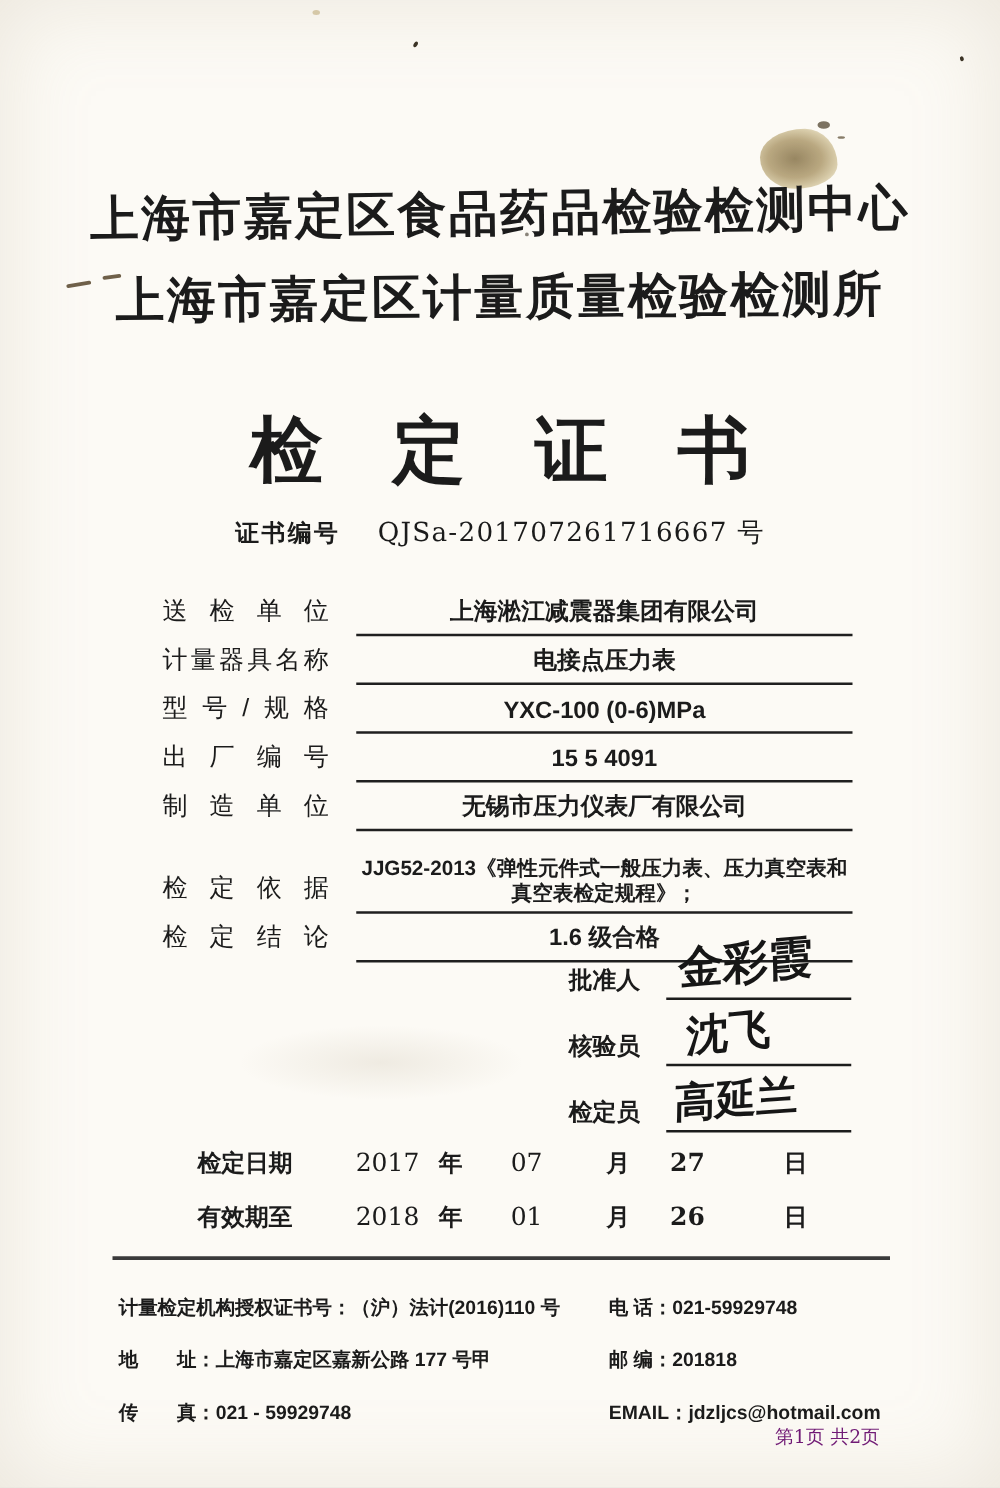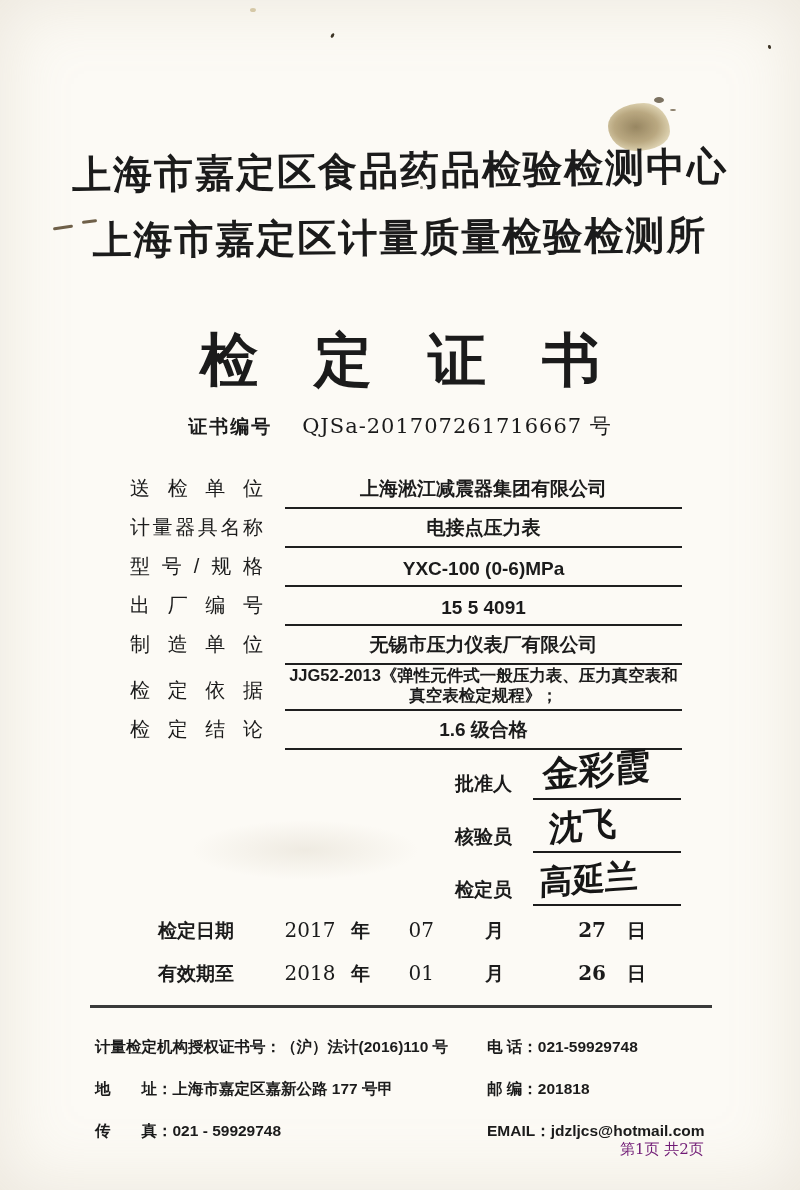--- a/index.html
+++ b/index.html
@@ -48,21 +48,21 @@
     transform:translateX(calc(-50% + 28px));
     font-size:58px;font-weight:700;letter-spacing:56px;white-space:nowrap;
   }
   .certno{position:absolute;top:412px;left:0;width:100%;
           display:flex;justify-content:center;align-items:baseline;gap:30px;}
   .certno .lbl{font-size:19px;font-weight:700;letter-spacing:2px;}
   .certno .val{font-family:"DejaVu Serif","Liberation Serif",serif;font-size:21px;letter-spacing:1px;}
   
   .ftable{position:absolute;top:470px;left:130px;width:552px;}
   .frow{display:flex;align-items:flex-end;height:39px;}
-  .frow.tall{height:46px;}
+  .frow.tall{height:46px;margin-top:20px;}
   .flabel{width:133px;font-size:20px;font-weight:400;
           text-align:justify;text-align-last:justify;padding-bottom:7px;}
   .fvalue{flex:1;margin-left:22px;border-bottom:2px solid #1f1f1f;
           text-align:center;font-size:19px;font-weight:700;padding-bottom:5px;}
   .fvalue.small{font-size:16.5px;line-height:1.2;padding-bottom:3px;}
   
   .sigs{position:absolute;top:747px;left:455px;width:226px;}
   .sigrow{position:relative;height:53px;display:flex;align-items:flex-end;}
   .siglabel{font-size:19px;font-weight:700;width:78px;padding-bottom:3px;white-space:nowrap;}
   .sigline{flex:1;border-bottom:2px solid #1c1c1c;height:100%;position:relative;}
@@ -75,21 +75,21 @@
   .dates{position:absolute;top:910px;left:158px;width:524px;}
   .drow{position:relative;height:43px;}
   .drow span{position:absolute;top:8px;font-size:19px;font-weight:700;}
   .d-label{left:0;}
   .d-year{left:112px;width:80px;text-align:center;
           font-family:"DejaVu Serif","Liberation Serif",serif;font-weight:400 !important;font-size:20px !important;}
   .d-u1{left:193px;}
   .d-month{left:228px;width:48px;text-align:right;
            font-family:"DejaVu Serif","Liberation Serif",serif;font-weight:400 !important;font-size:20px !important;}
   .d-u2{left:327px;}
-  .d-day{left:400px;width:48px;text-align:right;
+  .d-day{left:368px;width:48px;text-align:center;
          font-family:"DejaVu Serif","Liberation Serif",serif;font-weight:normal;font-size:20px !important;}
   .d-u3{left:469px;}
   
   .footrule{position:absolute;top:1005px;left:90px;width:622px;border-top:3px solid #3a3a3a;}
   .footer{position:absolute;top:1018px;left:95px;width:618px;font-size:15.5px;font-weight:700;}
   .fcol{position:absolute;top:0;}
   .fleft{left:0;width:385px;}
   .fright{left:392px;}
   .fline{line-height:26px;white-space:nowrap;margin-top:16px;}
   .pagenum{position:absolute;top:1140px;left:620px;font-size:15px;

